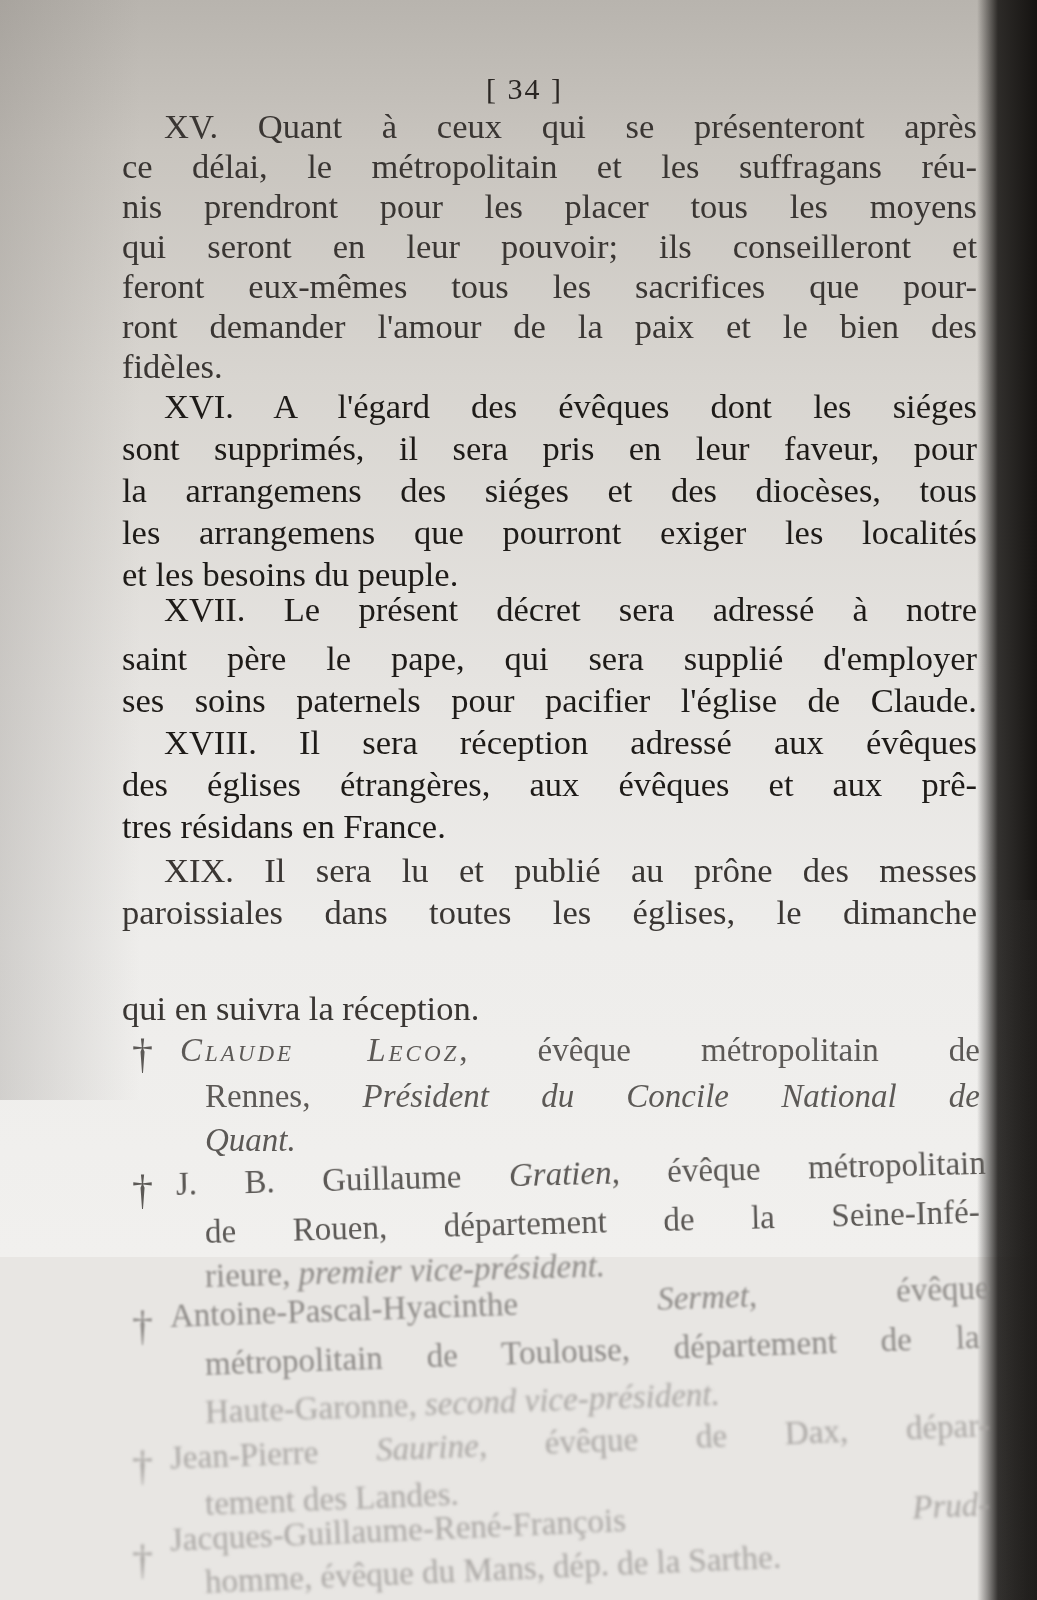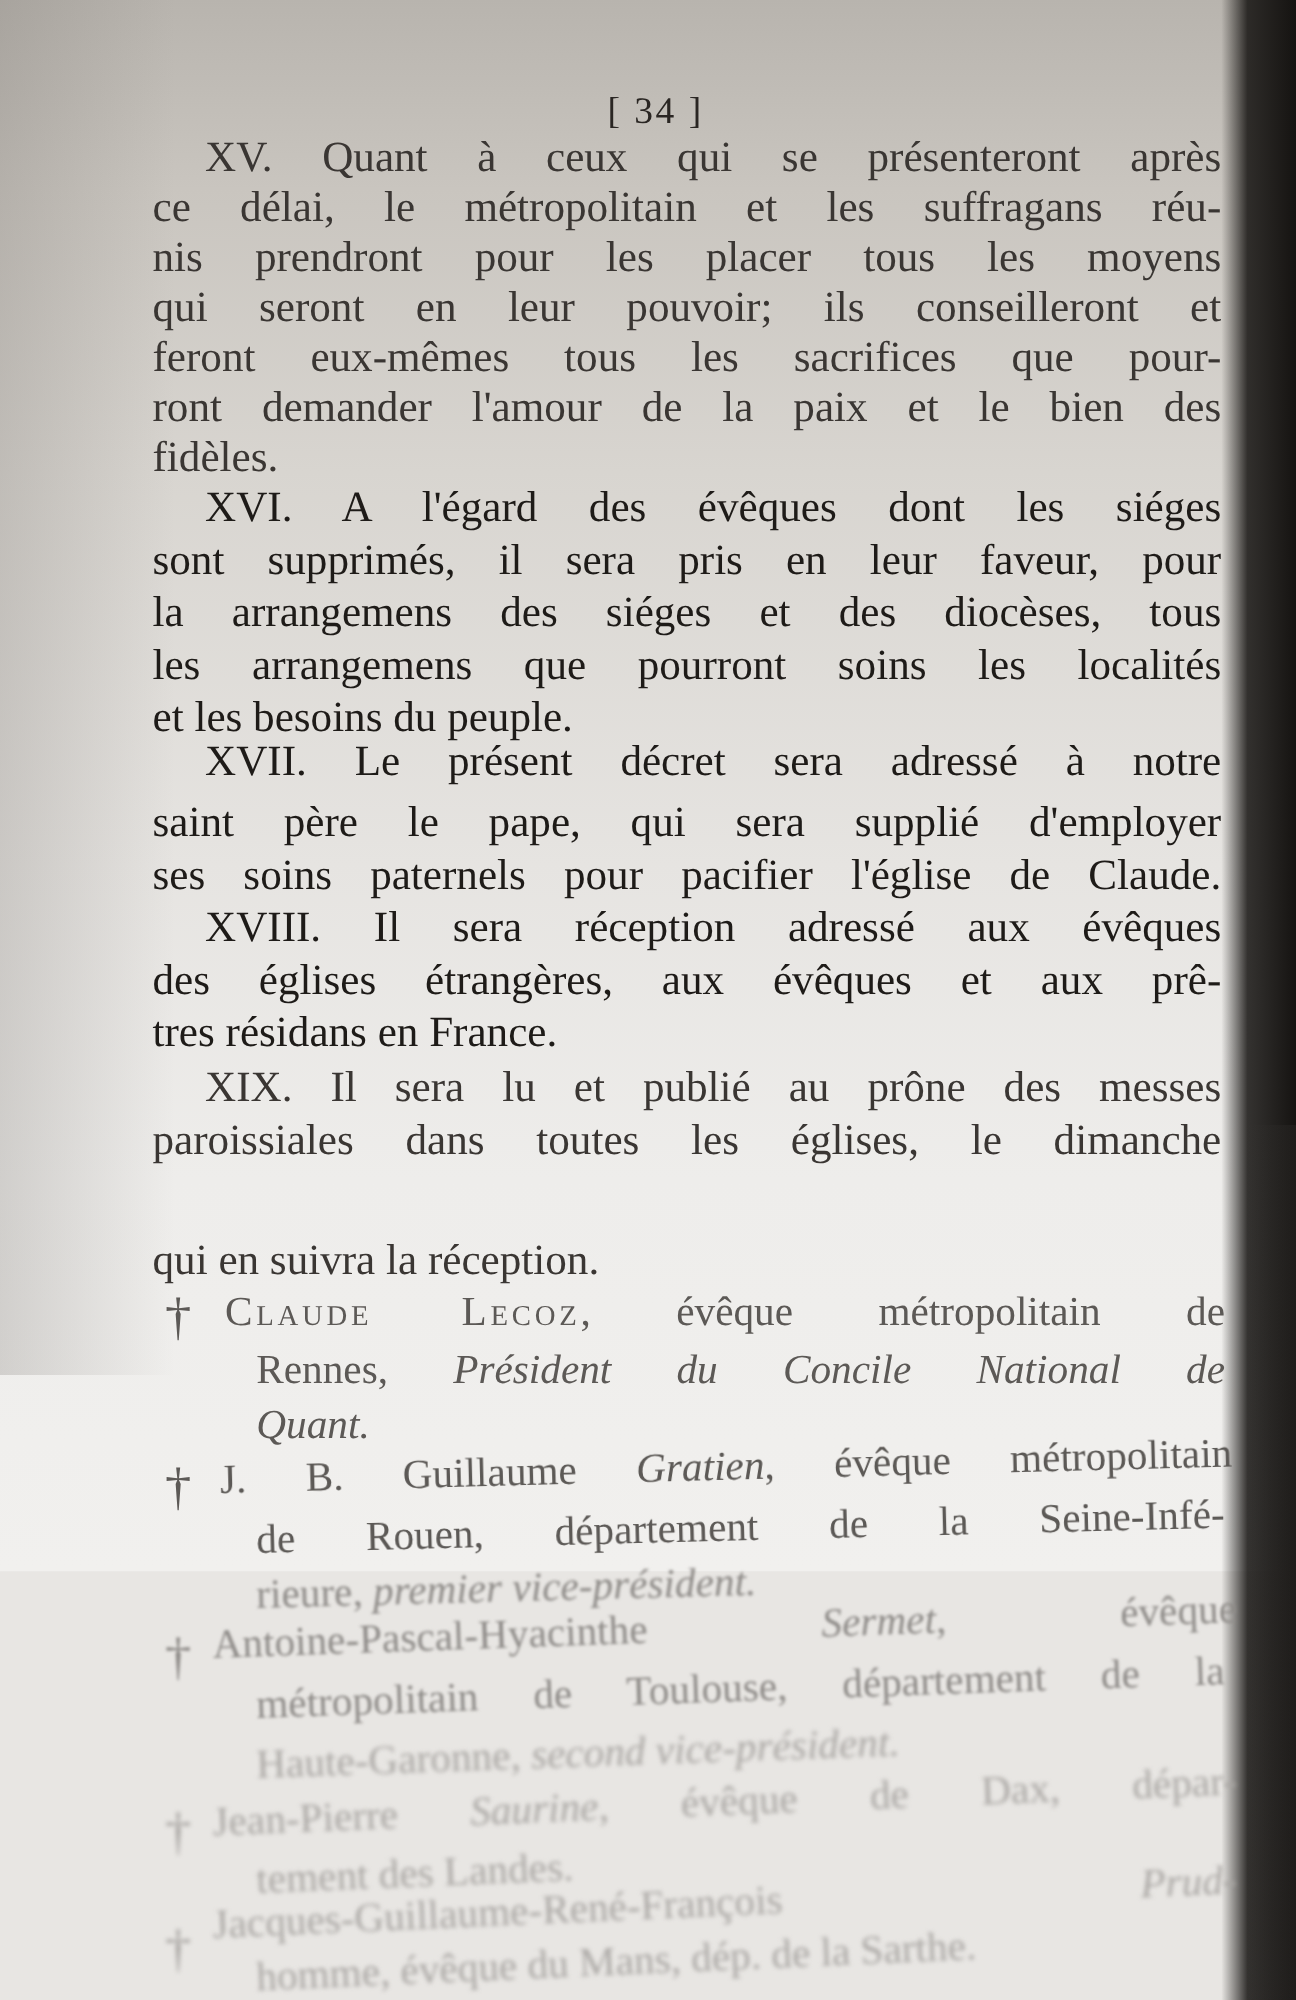--- a/index.html
+++ b/index.html
@@ -35,21 +35,21 @@
     .line.last { text-align-last: left; }
     .line.indent { left: 164px; width: 813px; }
     .muted1 { color: #3a3633; }
     .faint { color: #5c5956; filter: blur(0.6px); }
     .faint2 { color: #8d8a87; filter: blur(1.2px); }
     .faint3 { color: #a9a6a3; filter: blur(1.8px); }
     .sig { position: absolute; left: 205px; width: 775px; font-size: 33px; line-height: 40px; white-space: nowrap; text-align: justify; text-align-last: justify; }
     .sig.last { text-align-last: left; }
     .cross { position: absolute; left: 132px; font-size: 42px; line-height: 40px; }
     i { font-style: italic; }
-    .sc { font-variant: small-caps; letter-spacing: 3px; }
+    .sc { font-variant: small-caps; font-style: italic; letter-spacing: 3px; }
   </style>
 </head>
 <body>
 
 <div class="page">
   <div class="edge-shadow"></div>
   <div class="edge-shadow lower"></div>
 
   <div class="page-num">[ 34 ]</div>
 
@@ -60,21 +60,21 @@
     <div class="line muted1" style="top:226px">qui seront en leur pouvoir; ils conseilleront et</div>
     <div class="line muted1" style="top:266px">feront eux-mêmes tous les sacrifices que pour-</div>
     <div class="line muted1" style="top:306px">ront demander l'amour de la paix et le bien des</div>
     <div class="line last muted1" style="top:346px">fidèles.</div>
   </div>
 
   <div>
     <div class="line indent" style="top:386px">XVI. A l'égard des évêques dont les siéges</div>
     <div class="line" style="top:428px">sont supprimés, il sera pris en leur faveur, pour</div>
     <div class="line" style="top:470px">la arrangemens des siéges et des diocèses, tous</div>
-    <div class="line" style="top:512px">les arrangemens que pourront soins les localités</div>
+    <div class="line" style="top:512px">les arrangemens que pourront exiger les localités</div>
     <div class="line last" style="top:554px">et les besoins du peuple.</div>
   </div>
 
   <div>
     <div class="line indent" style="top:589px">XVII. Le présent décret sera adressé à notre</div>
     <div class="line" style="top:638px">saint père le pape, qui sera supplié d'employer</div>
     <div class="line" style="top:680px">ses soins paternels pour pacifier l'église de Claude.</div>
   </div>
 
   <div>

